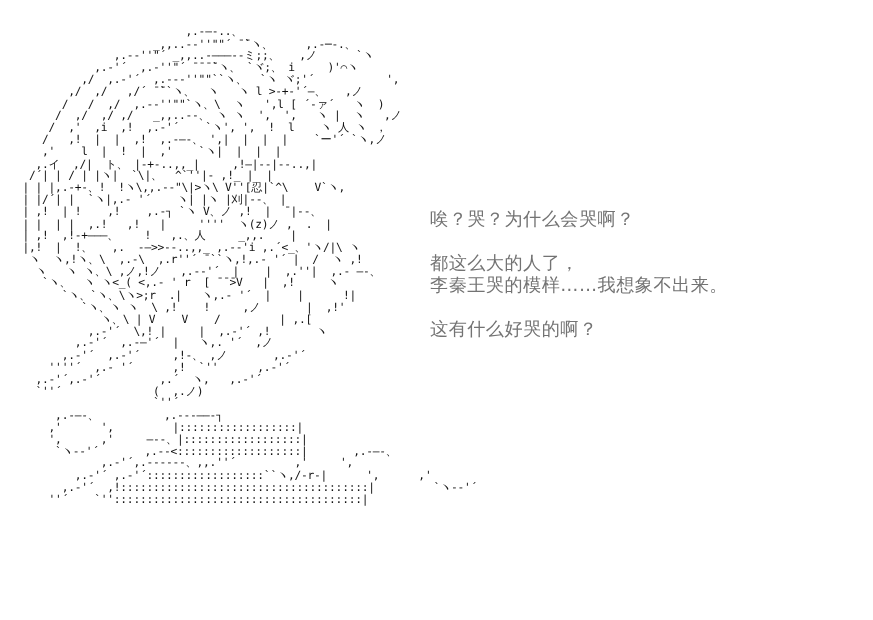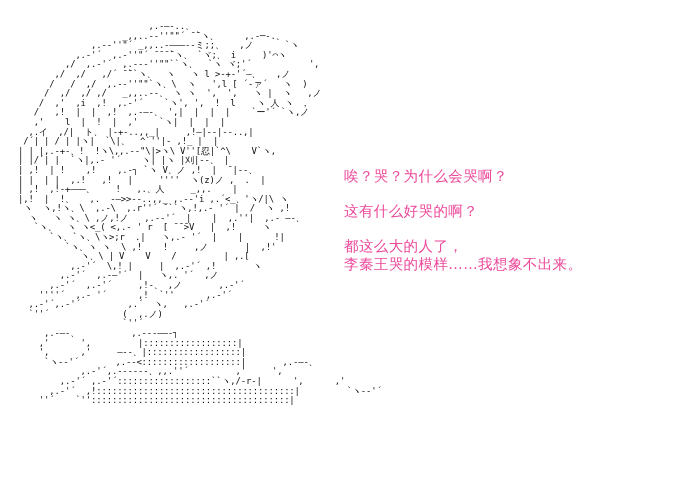--- a/index.html
+++ b/index.html
@@ -43,21 +43,21 @@
     position: absolute;
     left: 344px;
     top: 168px;
     width: 340px;
   }
 
   .dialogue-line {
     font-family: "DejaVu Sans", sans-serif;
     font-size: 14.5px;
     line-height: 17px;
-    color: #ec4899;
+    color: #737373;
     white-space: pre;
     letter-spacing: 0.4px;
   }
 
   .dialogue-block {
     margin-bottom: 18px;
   }
   .dialogue-block:last-child {
     margin-bottom: 0;
   }
@@ -111,21 +111,21 @@
     ''´    `''::::::::::::::::::::::::::::::::::::::|</pre>
 </div>
 
 <div id="dialogue-panel">
 
   <div class="dialogue-block">
     <div class="dialogue-line">唉？哭？为什么会哭啊？</div>
   </div>
 
   <div class="dialogue-block">
-    <div class="dialogue-line">这有什么好哭的啊？</div>
+    <div class="dialogue-line">都这么大的人了，</div>
+    <div class="dialogue-line">李秦王哭的模样……我想象不出来。</div>
   </div>
 
   <div class="dialogue-block">
-    <div class="dialogue-line">都这么大的人了，</div>
-    <div class="dialogue-line">李秦王哭的模样……我想象不出来。</div>
+    <div class="dialogue-line">这有什么好哭的啊？</div>
   </div>
 
 </div>
 
 </body></html>

